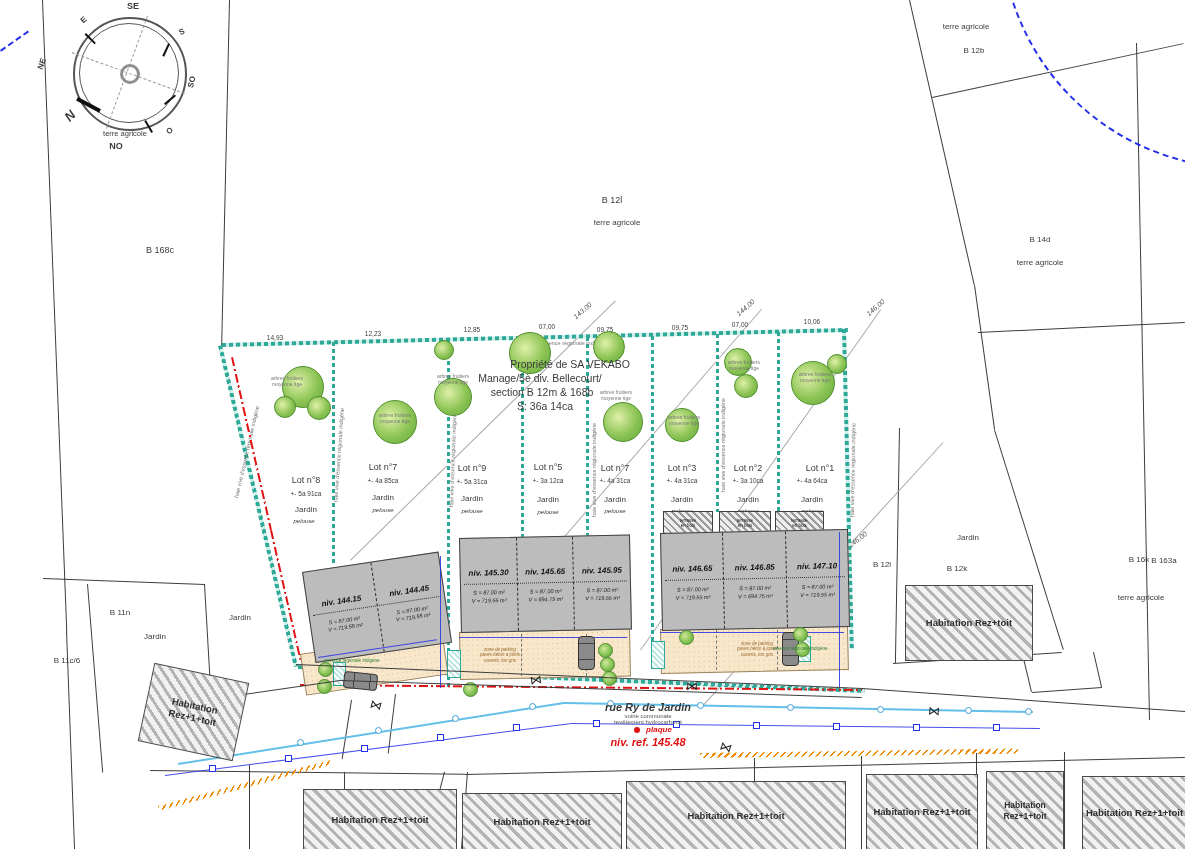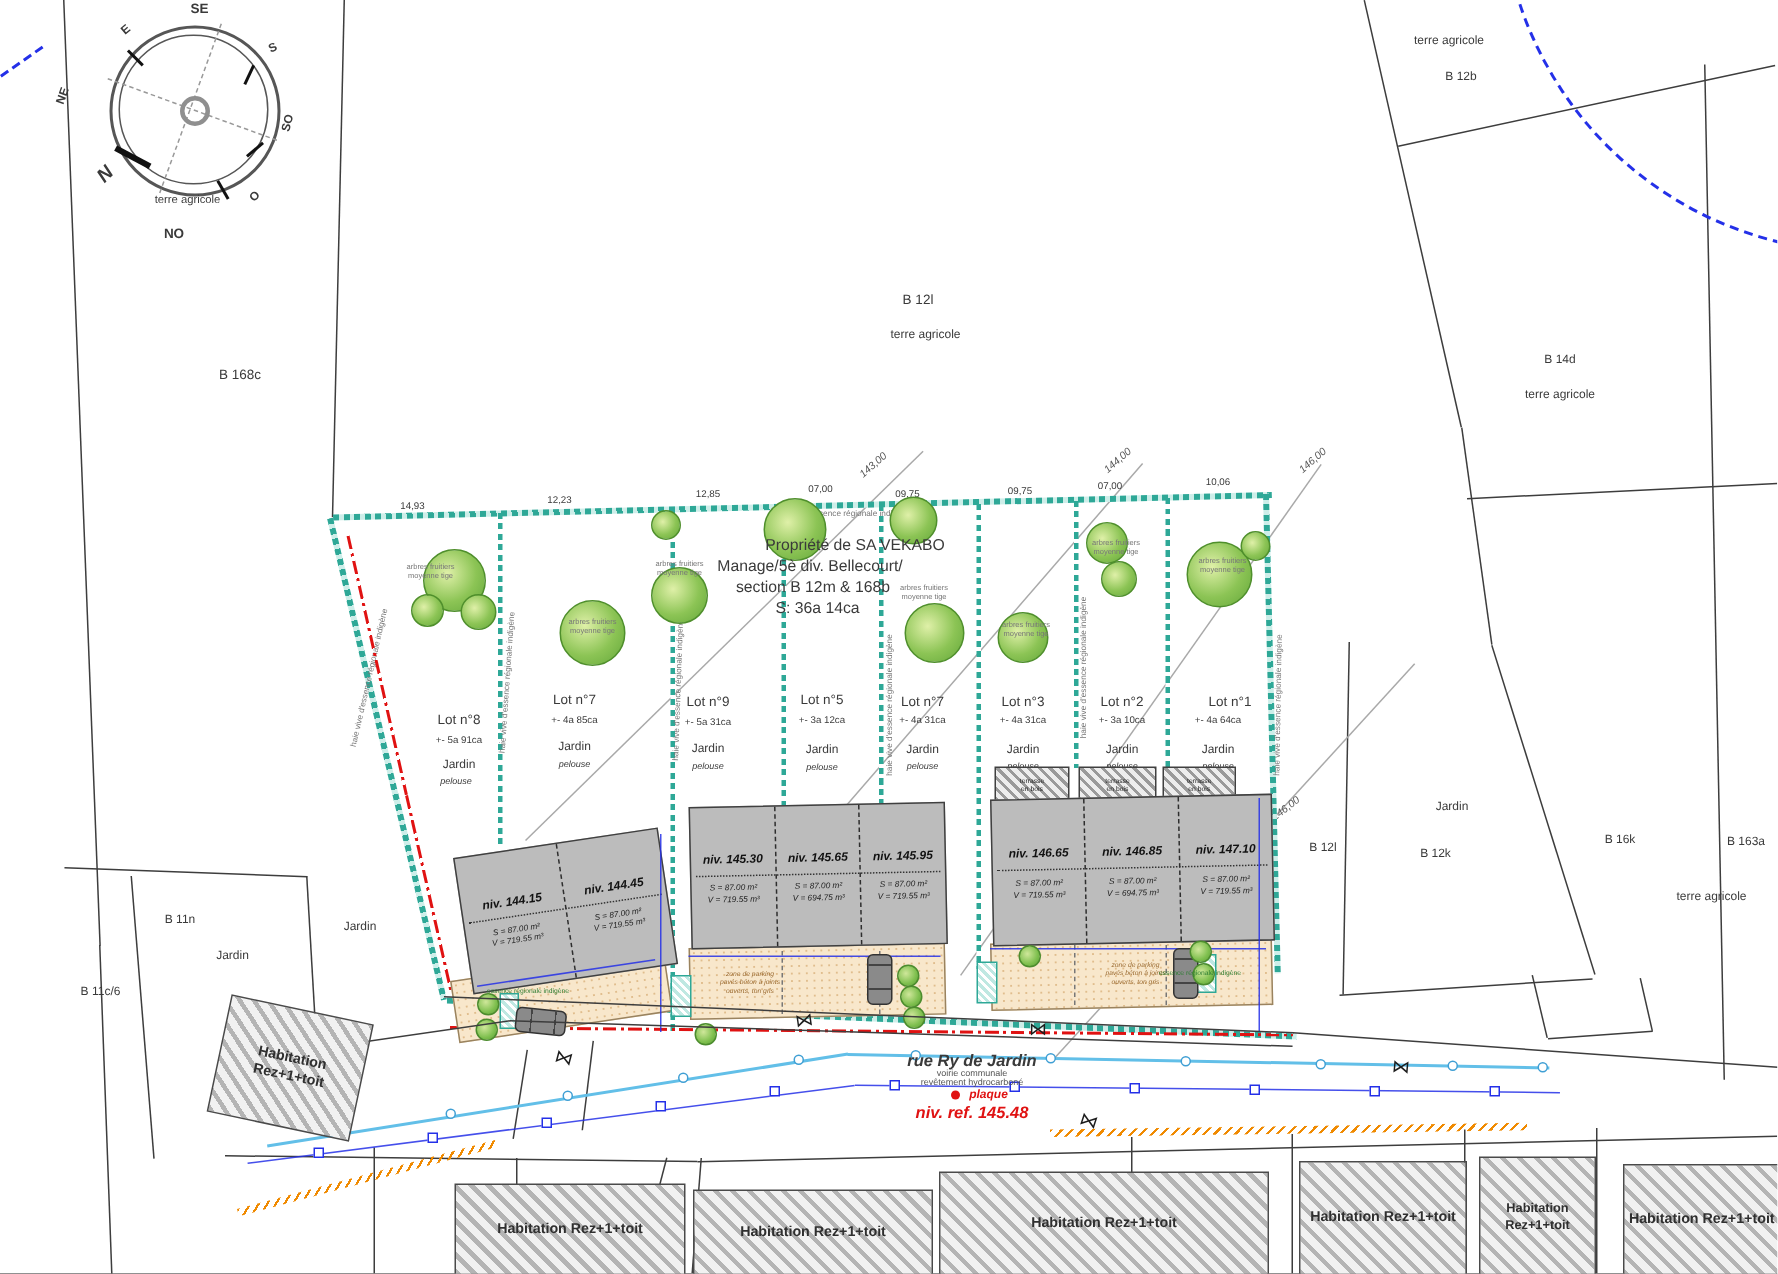--- a/index.html
+++ b/index.html
@@ -98,34 +98,34 @@
     <div class="ln" style="left:146px;top:120px;width:14px;height:2px;background:#111;transform:rotate(60deg)"></div>
     <div class="circ" style="left:120px;top:64px;width:14px;height:14px;border:3px solid #8f8f8f;"></div>
     <div class="ln" style="left:78px;top:97px;width:26px;height:4px;background:#111;transform:rotate(28deg)"></div>
     <div class="lbl s13 b it" style="left:70px;top:116px;transform:translate(-50%,-50%) rotate(-45deg)">N</div>
     <div class="lbl b" style="left:42px;top:64px;transform:translate(-50%,-50%) rotate(-70deg)">NE</div>
     <div class="lbl b" style="left:84px;top:20px;transform:translate(-50%,-50%) rotate(-40deg)">E</div>
     <div class="lbl s9 b" style="left:133px;top:6px;">SE</div>
     <div class="lbl b" style="left:182px;top:32px;transform:translate(-50%,-50%) rotate(-25deg)">S</div>
     <div class="lbl b" style="left:192px;top:82px;transform:translate(-50%,-50%) rotate(-75deg)">SO</div>
     <div class="lbl b" style="left:170px;top:131px;transform:translate(-50%,-50%) rotate(-45deg)">O</div>
-    <div class="lbl s9 b" style="left:116px;top:156px;">NO</div>
+    <div class="lbl s9 b" style="left:116px;top:146px;">NO</div>
   </div>
 
   <div class="lbl s9" style="left:160px;top:250px;">B 168c</div>
   <div class="lbl s9" style="left:612px;top:200px;">B 12l</div>
   <div class="lbl" style="left:617px;top:223px;">terre agricole</div>
   <div class="lbl" style="left:966px;top:27px;">terre agricole</div>
   <div class="lbl" style="left:974px;top:51px;">B 12b</div>
   <div class="lbl" style="left:1040px;top:240px;">B 14d</div>
   <div class="lbl" style="left:1040px;top:263px;">terre agricole</div>
   <div class="lbl" style="left:882px;top:565px;">B 12l</div>
   <div class="lbl" style="left:968px;top:538px;">Jardin</div>
   <div class="lbl" style="left:957px;top:569px;">B 12k</div>
-  <div class="lbl" style="left:1072px;top:560px;padding-left:16px;">B 16k</div>
+  <div class="lbl" style="left:1131px;top:560px;padding-left:16px;">B 16k</div>
   <div class="lbl" style="left:1164px;top:561px;">B 163a</div>
   <div class="lbl" style="left:1141px;top:598px;">terre agricole</div>
   <div class="lbl" style="left:120px;top:613px;">B 11n</div>
   <div class="lbl" style="left:155px;top:637px;">Jardin</div>
   <div class="lbl" style="left:67px;top:661px;">B 11c/6</div>
   <div class="lbl" style="left:240px;top:618px;">Jardin</div>
   <div class="lbl s75" style="left:125px;top:133px;">terre agricole</div>
 
   <div class="ln teal" style="left:222px;top:343px;width:626px;transform:rotate(-1.37deg)"></div>
   <div class="ln teal" style="left:222px;top:345px;width:330px;transform:rotate(76.7deg)"></div>
@@ -374,20 +374,23 @@
   <div class="surv" style="left:686px;top:679px;">⋈</div>
   <div class="surv" style="left:720px;top:740px;transform:rotate(18deg)">⋈</div>
   <div class="surv" style="left:928px;top:704px;transform:rotate(5deg)">⋈</div>
 
   <div class="ln" style="left:158px;top:806px;width:178px;height:5px;background:repeating-linear-gradient(135deg,#f08a00 0 1.5px,transparent 1.5px 5px);transform:rotate(-15deg)"></div>
   <div class="ln" style="left:700px;top:753px;width:318px;height:5px;background:repeating-linear-gradient(135deg,#f08a00 0 1.5px,transparent 1.5px 5px);transform:rotate(-0.8deg)"></div>
 
   <div class="hab" style="left:145px;top:672px;width:95px;height:78px;transform:rotate(12deg)">
       <span>Habitation Rez+1+toit</span>
     </div>
+  <div class="hab" style="left:905px;top:585px;width:126px;height:74px;">
+      <span>Habitation Rez+toit</span>
+    </div>
   <div class="hab" style="left:303px;top:789px;width:152px;height:60px;">
       <span>Habitation Rez+1+toit</span>
     </div>
   <div class="hab" style="left:462px;top:793px;width:158px;height:56px;">
       <span>Habitation Rez+1+toit</span>
     </div>
   <div class="hab" style="left:626px;top:781px;width:218px;height:68px;">
       <span>Habitation Rez+1+toit</span>
     </div>
   <div class="hab" style="left:866px;top:774px;width:110px;height:75px;">

